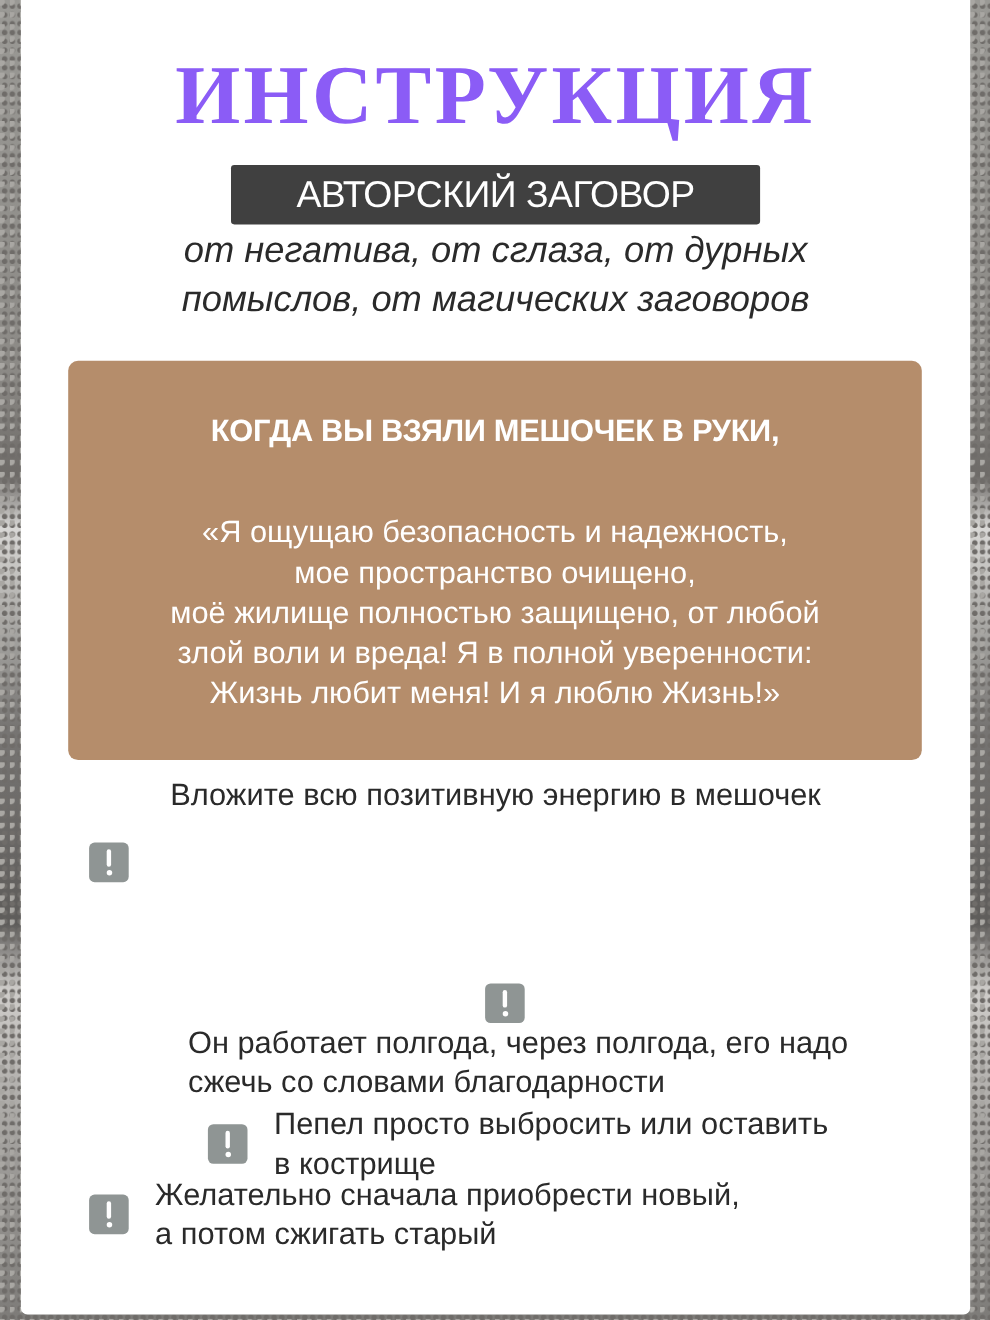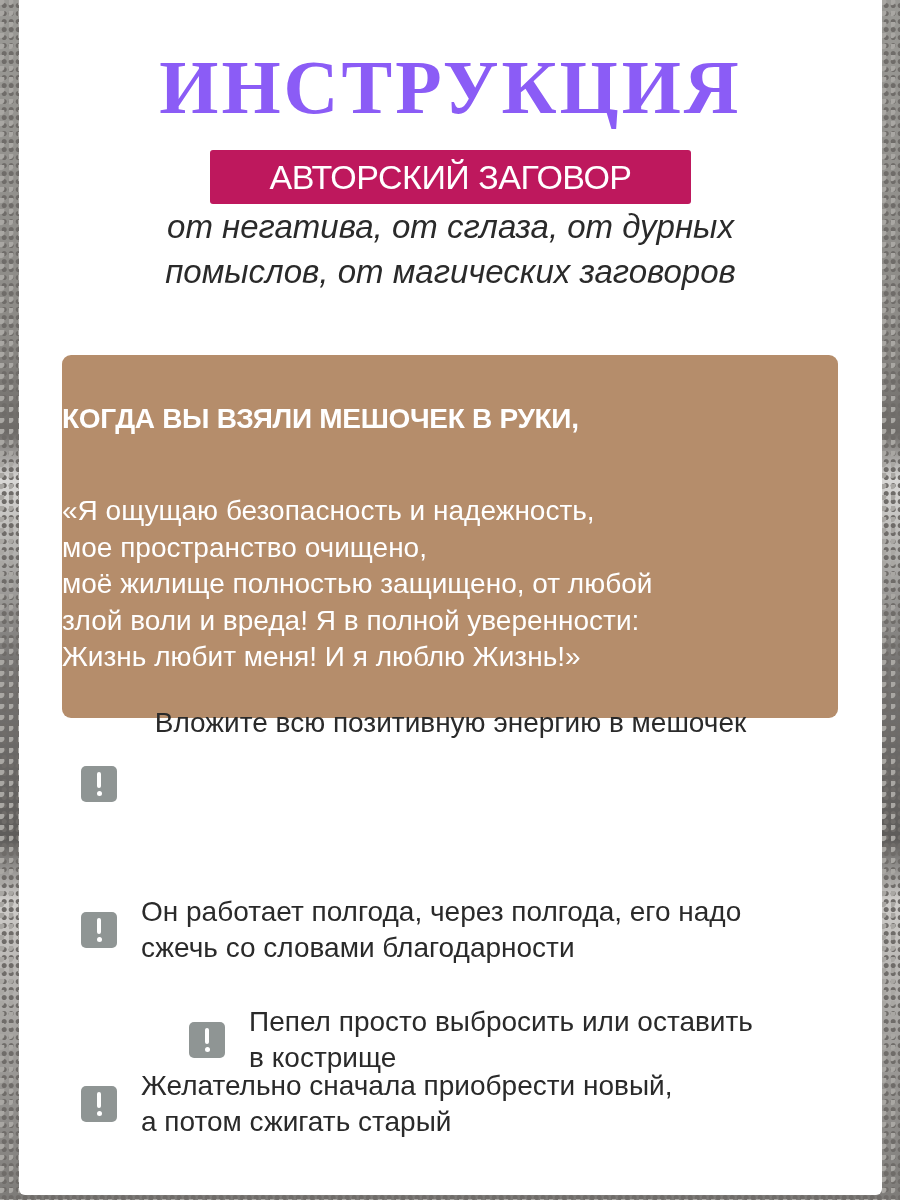--- a/index.html
+++ b/index.html
@@ -27,42 +27,42 @@
     position: absolute; left: 0; right: 0; top: 42px;
     text-align: center;
     font-family: "Liberation Serif", "DejaVu Serif", serif;
     font-size: 76px; letter-spacing: 3px;
     color: #8b5cf6;
     line-height: 90px;
   }
   .badge {
     position: absolute; left: 191px; top: 150px;
     width: 481px; height: 54px;
-    background: #be185d;
+    background: #404040;
     border-radius: 3px;
     color: #ffffff;
     font-size: 34px;
     text-align: center;
     line-height: 54px;
     letter-spacing: -0.5px;
   }
   .subtitle {
     position: absolute; left: 0; right: 0; top: 204px;
     text-align: center;
     font-size: 33px; line-height: 45px;
     color: #2a2a2a;
     font-style: italic;
   }
   .prayer-box {
     position: absolute; left: 43px; top: 328px;
     width: 776px; height: 363px;
     background: #b58d6b;
     border-radius: 9px;
     color: #ffffff;
-    margin-top: 27px;
+    text-align: center;
   }
   .prayer-heading {
     position: absolute; left: 0; right: 0; top: 46px;
     font-size: 28px; font-weight: bold; line-height: 36px;
     letter-spacing: -0.3px;
   }
   .quote {
     position: absolute; left: 0; right: 0; top: 138px;
     font-size: 28px; line-height: 36.5px;
   }
@@ -88,21 +88,21 @@
     width: 4px; height: 16px; background: #fff; border-radius: 2px;
   }
   .tip-icon::after {
     content: ""; position: absolute; left: 15.5px; top: 25px;
     width: 5px; height: 5px; background: #fff; border-radius: 50%;
   }
   .tip-text {
     font-size: 28px; line-height: 36px; color: #2a2a2a;
   }
   .tip-1 { top: 766px; }
-  .tip-2 { top: 894px; }
+  .tip-2 { top: 894px; flex-direction: column; }
   .tip-3 { top: 1004px; justify-content: center; }
   .tip-4 { top: 1068px; }
 </style>
 </head>
 <body>
 
 <div class="bg"></div>
 
 <div class="card">
 

